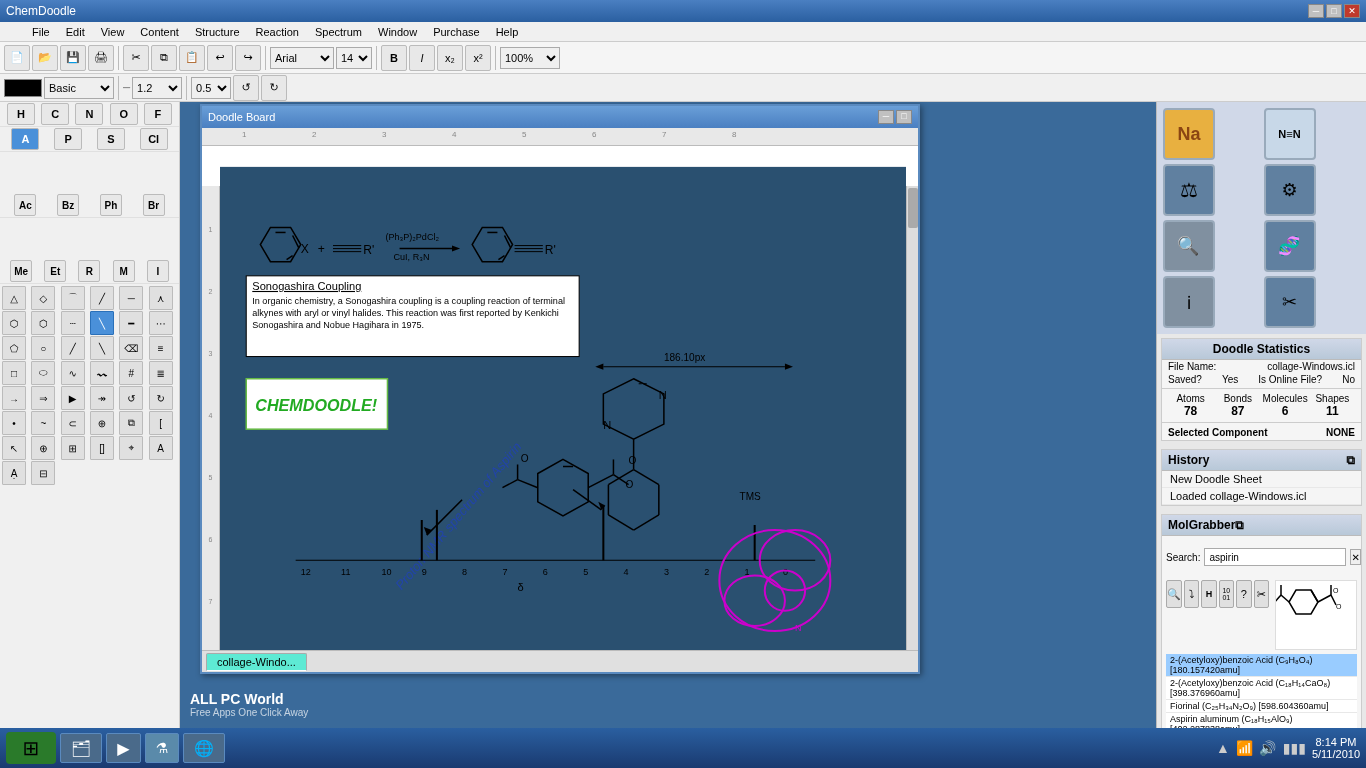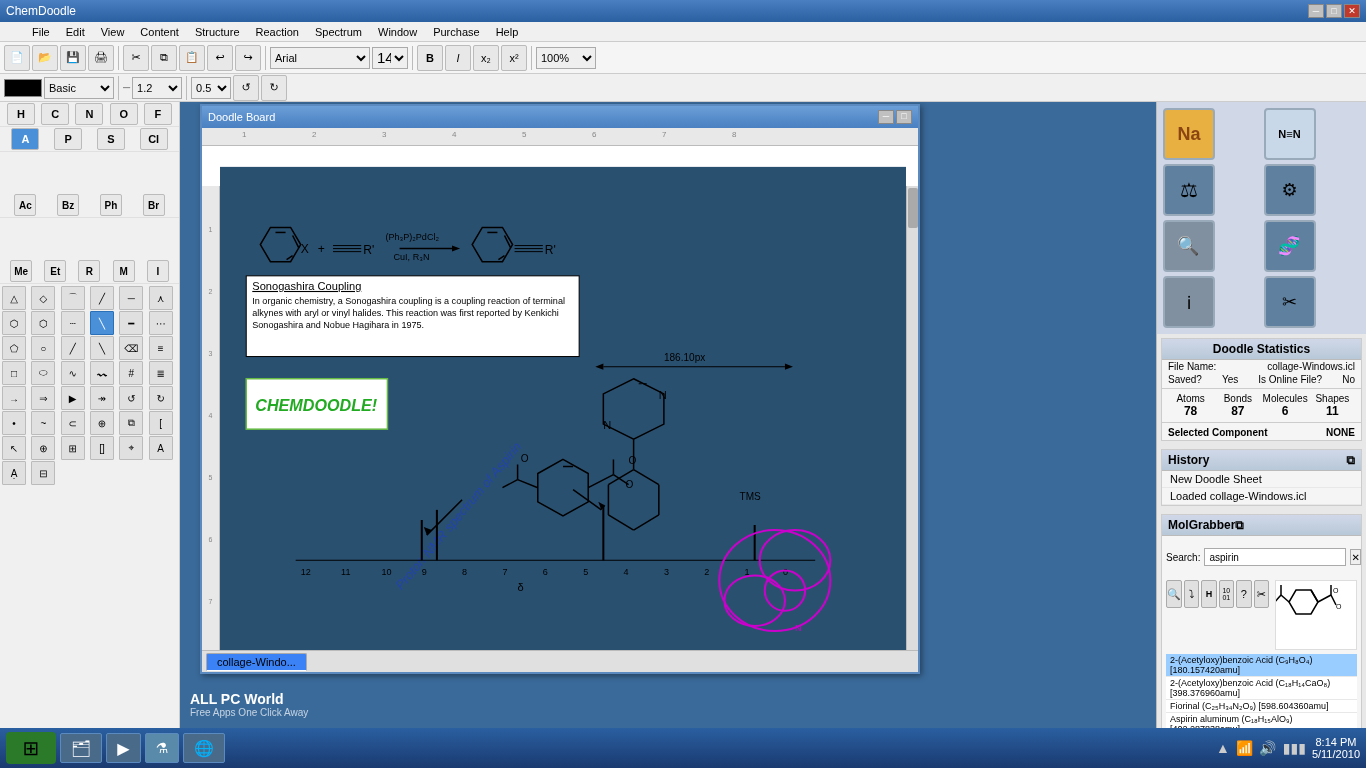--- a/index.html
+++ b/index.html
@@ -32,22 +32,22 @@
       width: 100%; height: 32px; background: #f5f5f5;
       display: flex; align-items: center; padding: 2px 4px; gap: 2px;
       border-bottom: 1px solid #ccc;
     }
     .tb-btn {
       width: 26px; height: 26px; border: 1px solid #bbb; background: #e8e8e8;
       display: flex; align-items: center; justify-content: center;
       font-size: 11px; cursor: pointer; border-radius: 2px;
     }
     .tb-sep { width: 1px; height: 24px; background: #bbb; margin: 0 2px; }
-    .font-select { width: 100px; height: 22px; font-size: 11px; border: 1px solid #aaa; }
-    .size-select { width: 36px; height: 22px; font-size: 15px; border: 1px solid #aaa; }
+    .font-select { width: 64px; height: 22px; font-size: 11px; border: 1px solid #aaa; }
+    .size-select { width: 36px; height: 22px; font-size: 11px; border: 1px solid #aaa; }
     .zoom-select { width: 60px; height: 22px; font-size: 11px; border: 1px solid #aaa; }
 
     #toolbar2 {
       width: 100%; height: 28px; background: #f0f0f0;
       display: flex; align-items: center; padding: 2px 4px; gap: 2px;
       border-bottom: 1px solid #ccc;
     }
     .style-select { width: 70px; height: 22px; font-size: 11px; border: 1px solid #aaa; }
     .thickness-select { width: 50px; height: 22px; font-size: 11px; border: 1px solid #aaa; }
     .dash-select { width: 40px; height: 22px; font-size: 11px; border: 1px solid #aaa; }
@@ -127,21 +127,21 @@
     
     #doodle-tabs {
       position: absolute; bottom: 0; left: 0; width: 100%; height: 22px;
       background: #e0e0e0; border-top: 1px solid #bbb;
       display: flex; align-items: center; padding: 0 4px;
     }
     .doodle-tab {
       padding: 2px 10px; background: #c8d8e8; border: 1px solid #aaa; font-size: 11px;
       cursor: pointer; border-radius: 2px 2px 0 0; margin-right: 2px;
     }
-    .doodle-tab.active { background: #3b82f6; border-bottom-color: white; }
+    .doodle-tab.active { background: #5eead4; border-bottom-color: white; }
 
     
     #right-panel {
       width: 210px; min-width: 210px; background: #e8e8e8;
       border-left: 1px solid #bbb; display: flex; flex-direction: column;
       overflow-y: auto;
     }
 
     
     #right-nav-icons {

